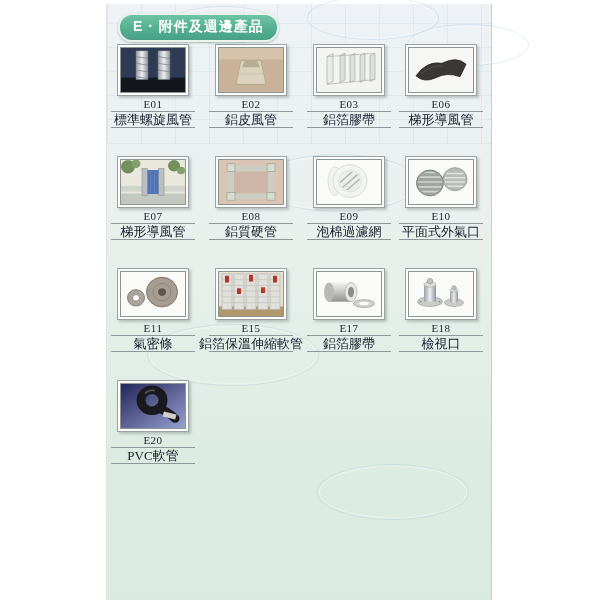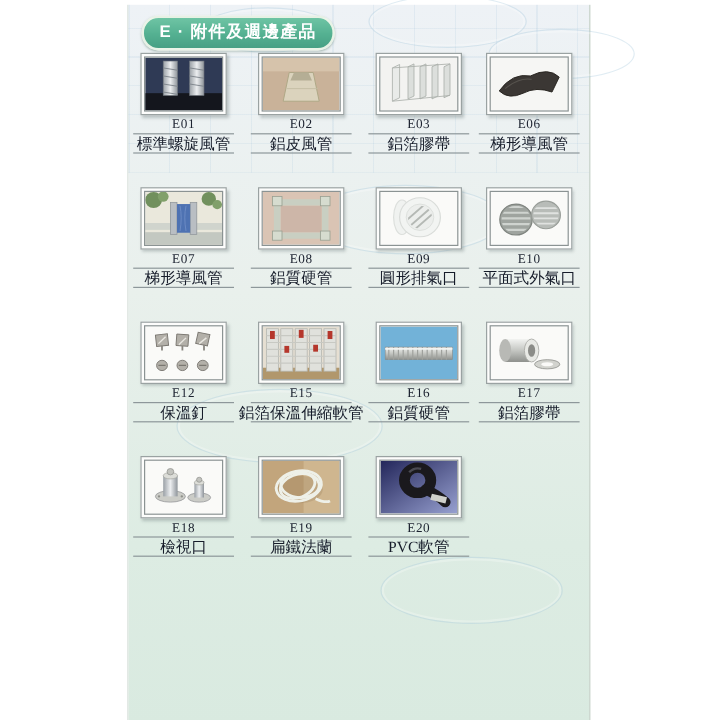--- a/index.html
+++ b/index.html
@@ -226,21 +226,21 @@
           <ellipse cx="18" cy="22" rx="7" ry="15" fill="#f0f2f0" stroke="#dcdfdc" stroke-width="1"></ellipse>
           <circle cx="33" cy="22" r="17" fill="#f2f4f2" stroke="#d9dcd9" stroke-width="1"></circle>
           <circle cx="33" cy="22" r="11.5" fill="#eceeec" stroke="#dcdfdc" stroke-width=".8"></circle>
           <g clip-path="url(#c9)" stroke="#b5b9b5" stroke-width="1.6">
             <path d="M22,32L44,12M26,35L48,15M18,28L40,8"></path>
           </g>
         </svg>
       </div>
       <div class="code">E09</div>
       <div class="rule"></div>
-      <div class="pname">圓形排氣口</div>
+      <div class="pname">泡棉過濾網</div>
       <div class="rule"></div>
     </div>
 
     <div class="cell">
       <div class="frame">
         <svg class="photo" viewBox="0 0 64 46" preserveAspectRatio="none">
           <rect width="64" height="46" fill="#fafaf8"></rect>
           <circle cx="21" cy="24" r="13.5" fill="#9fa49f" stroke="#7f847f" stroke-width="1"></circle>
           <g clip-path="url(#c10a)" stroke="#cfd3cf" stroke-width="1.8">
             <path d="M8,13h26M8,18h26M8,23h26M8,28h26M8,33h26"></path>
@@ -250,43 +250,37 @@
             <path d="M34,14h24M34,18.5h24M34,23h24M34,27.5h24"></path>
           </g>
         </svg>
       </div>
       <div class="code">E10</div>
       <div class="rule"></div>
       <div class="pname">平面式外氣口</div>
       <div class="rule"></div>
     </div>
 
-
-    <div class="cell">
-      <div class="frame">
-        <svg class="photo" viewBox="0 0 64 46" preserveAspectRatio="none">
-          <rect width="64" height="46" fill="#fafaf8"></rect>
-          <g fill="#b3b0a9" stroke="#7b7872" stroke-width=".8">
-            <rect x="9" y="7" width="10" height="10" transform="rotate(-6 14 12)"></rect>
-            <rect x="26" y="7" width="10" height="10" transform="rotate(4 31 12)"></rect>
-            <rect x="43" y="6" width="10" height="10" transform="rotate(12 48 11)"></rect>
-            <circle cx="14" cy="34" r="4.5"></circle>
-              <circle cx="31" cy="34" r="4.5"></circle>
-              <circle cx="48" cy="34" r="4.5"></circle>
-          </g>
-          <path d="M11,15l6,-6M28,16l6,-6M45,15l6,-5" stroke="#e8e6e0" stroke-width="1.2"></path>
-          <path d="M14,17v4M31,17v4M49,16v5" stroke="#8a8781" stroke-width="1.5"></path>
-          <path d="M11,34h6M28,34h6M45,34h6" stroke="#7b7872" stroke-width="1"></path>
-        </svg>
-      </div>
-      <div class="code">E12</div>
-      <div class="rule"></div>
-      <div class="pname">保溫釘</div>
-      <div class="rule"></div>
-    </div>
+    <div class="cell">
+      <div class="frame">
+        <svg class="photo" viewBox="0 0 64 46" preserveAspectRatio="none">
+          <rect width="64" height="46" fill="#fafaf8"></rect>
+          <circle cx="15" cy="27" r="8.5" fill="#aaa49c" stroke="#827d75" stroke-width="1"></circle>
+          <circle cx="15" cy="27" r="3.5" fill="#fafaf8" stroke="#827d75" stroke-width=".8"></circle>
+          <circle cx="41" cy="21" r="15.5" fill="#a59c92" stroke="#7c746b" stroke-width="1"></circle>
+          <circle cx="41" cy="21" r="9" fill="none" stroke="#8d857b" stroke-width="1"></circle>
+          <circle cx="41" cy="21" r="4" fill="#5d564e"></circle>
+        </svg>
+      </div>
+      <div class="code">E11</div>
+      <div class="rule"></div>
+      <div class="pname">氣密條</div>
+      <div class="rule"></div>
+    </div>
+
 
 
 
     <div class="cell">
       <div class="frame">
         <svg class="photo" viewBox="0 0 64 46" preserveAspectRatio="none">
           <rect width="64" height="46" fill="#e6dfd2"></rect>
           <rect y="36" width="64" height="10" fill="#b1976c"></rect>
           <g fill="#e0e1dc" stroke="#b6b7b1" stroke-width=".7">
             <rect x="3" y="2" width="10" height="37"></rect>
@@ -304,34 +298,20 @@
             <rect x="18" y="17" width="4" height="6"></rect>
           </g>
         </svg>
       </div>
       <div class="code">E15</div>
       <div class="rule"></div>
       <div class="pname">鋁箔保溫伸縮軟管</div>
       <div class="rule"></div>
     </div>
 
-    <div class="cell">
-      <div class="frame">
-        <svg class="photo" viewBox="0 0 64 46" preserveAspectRatio="none">
-          <rect width="64" height="46" fill="#72b2d8"></rect>
-          <rect x="4" y="18" width="56" height="11" fill="url(#gmv)" stroke="#8a8c88" stroke-width=".5"></rect>
-          <path d="M7,18v11M11,18v11M15,18v11M19,18v11M23,18v11M27,18v11M31,18v11M35,18v11M39,18v11M43,18v11M47,18v11M51,18v11M55,18v11" stroke="#9fa19d" stroke-width="1"></path>
-          <path d="M4,19.5h56" stroke="#f2f3f1" stroke-width="1.5"></path>
-        </svg>
-      </div>
-      <div class="code">E16</div>
-      <div class="rule"></div>
-      <div class="pname">鋁質硬管</div>
-      <div class="rule"></div>
-    </div>
 
     <div class="cell">
       <div class="frame">
         <svg class="photo" viewBox="0 0 64 46" preserveAspectRatio="none">
           <rect width="64" height="46" fill="#fafaf8"></rect>
           <rect x="12" y="11" width="22" height="20" fill="url(#gmv)"></rect>
           <ellipse cx="12" cy="21" rx="5" ry="10" fill="#b8b9b5"></ellipse>
           <ellipse cx="34" cy="21" rx="6" ry="10" fill="#e8e9e5" stroke="#aeafab" stroke-width=".8"></ellipse>
           <ellipse cx="34" cy="21" rx="3" ry="5.5" fill="#8b8c88"></ellipse>
           <ellipse cx="47" cy="33" rx="10.5" ry="4" fill="#d2d3ce" stroke="#9b9c97" stroke-width=".8"></ellipse>
@@ -359,39 +339,20 @@
           <ellipse cx="45" cy="19" rx="4" ry="2" fill="#dcddd8" stroke="#a5a6a1" stroke-width=".6"></ellipse>
           <circle cx="45" cy="16.5" r="2.2" fill="#c2c3be" stroke="#8f908b" stroke-width=".6"></circle>
         </svg>
       </div>
       <div class="code">E18</div>
       <div class="rule"></div>
       <div class="pname">檢視口</div>
       <div class="rule"></div>
     </div>
 
-    <div class="cell">
-      <div class="frame">
-        <svg class="photo" viewBox="0 0 64 46" preserveAspectRatio="none">
-          <rect width="64" height="46" fill="#c2a57c"></rect>
-          <rect x="34" width="30" height="46" fill="#cfb68f"></rect>
-          <ellipse cx="30" cy="25" rx="20" ry="12" fill="rgba(120,95,60,.18)"></ellipse>
-          <g fill="none" stroke="#eef0e8" stroke-width="2.4">
-            <ellipse cx="30" cy="22" rx="19" ry="13" transform="rotate(-12 30 22)"></ellipse>
-            <ellipse cx="29" cy="22" rx="15" ry="10" transform="rotate(-22 29 22)"></ellipse>
-            <ellipse cx="31" cy="21" rx="16" ry="11" transform="rotate(3 31 21)"></ellipse>
-            <path d="M44,33q8,4 12,2"></path>
-          </g>
-        </svg>
-      </div>
-      <div class="code">E19</div>
-      <div class="rule"></div>
-      <div class="pname">扁鐵法蘭</div>
-      <div class="rule"></div>
-    </div>
 
     <div class="cell">
       <div class="frame">
         <svg class="photo" viewBox="0 0 64 46" preserveAspectRatio="none">
           <rect width="64" height="46" fill="url(#gb20)"></rect>
           <circle cx="31" cy="17" r="11" fill="none" stroke="#1a191d" stroke-width="9"></circle>
           <path d="M38,25Q48,30 54,36" stroke="#1a191d" stroke-width="9" fill="none" stroke-linecap="round"></path>
           <rect x="42" y="30" width="13" height="5.5" fill="#cfd0cb" transform="rotate(14 48 33)"></rect>
           <path d="M24,10a10,10 0 0 1 10,-3" stroke="#4a4a52" stroke-width="2" fill="none"></path>
         </svg>

